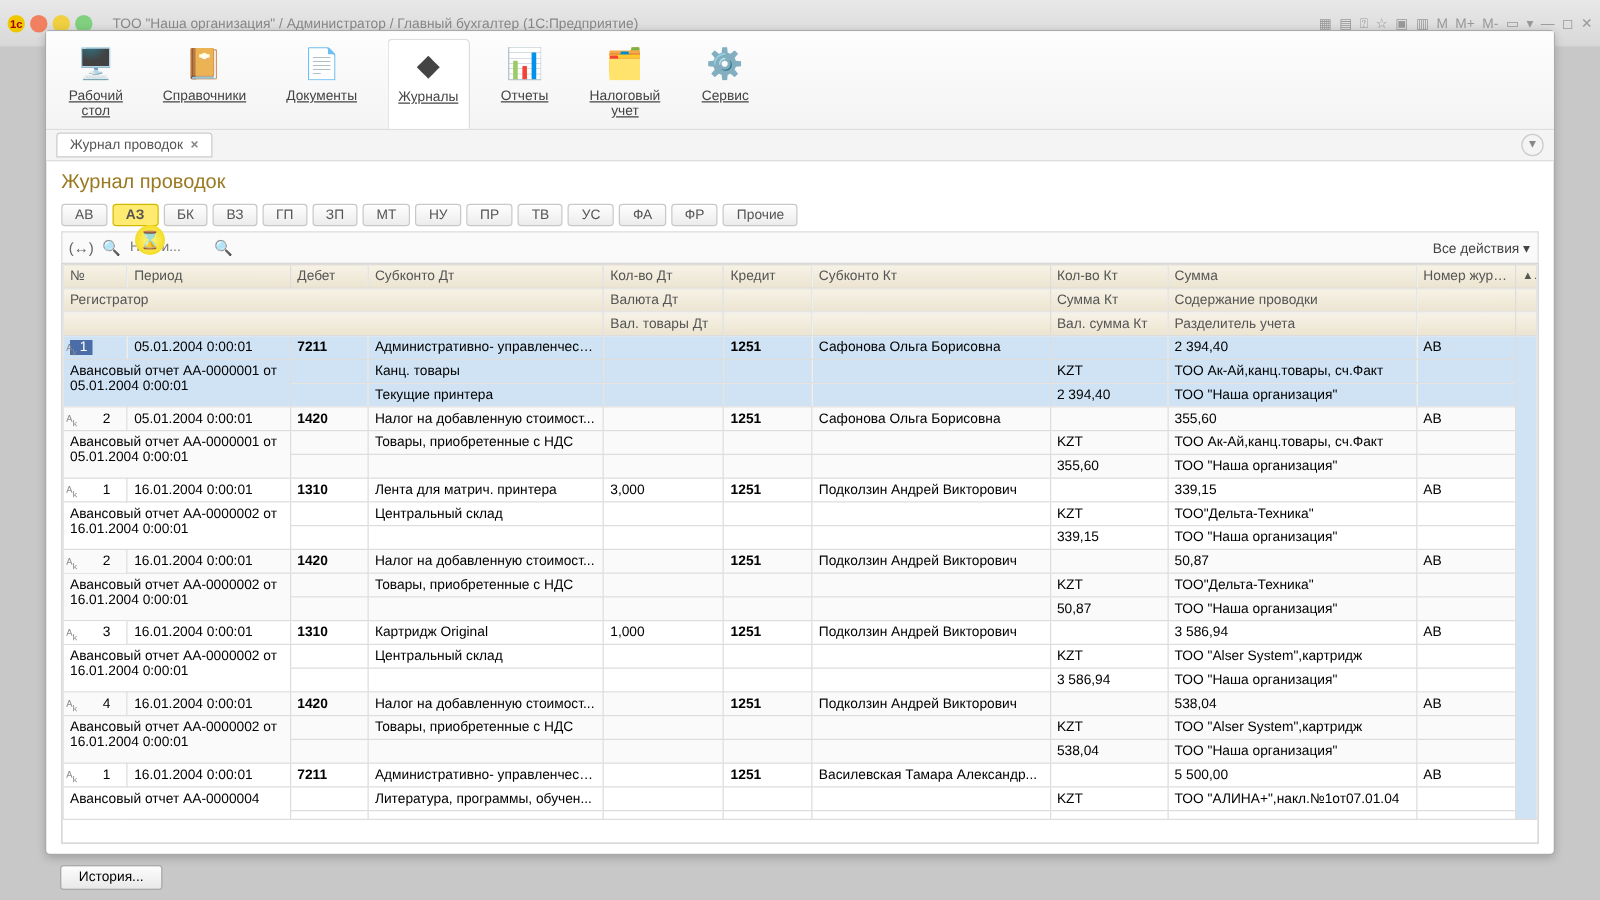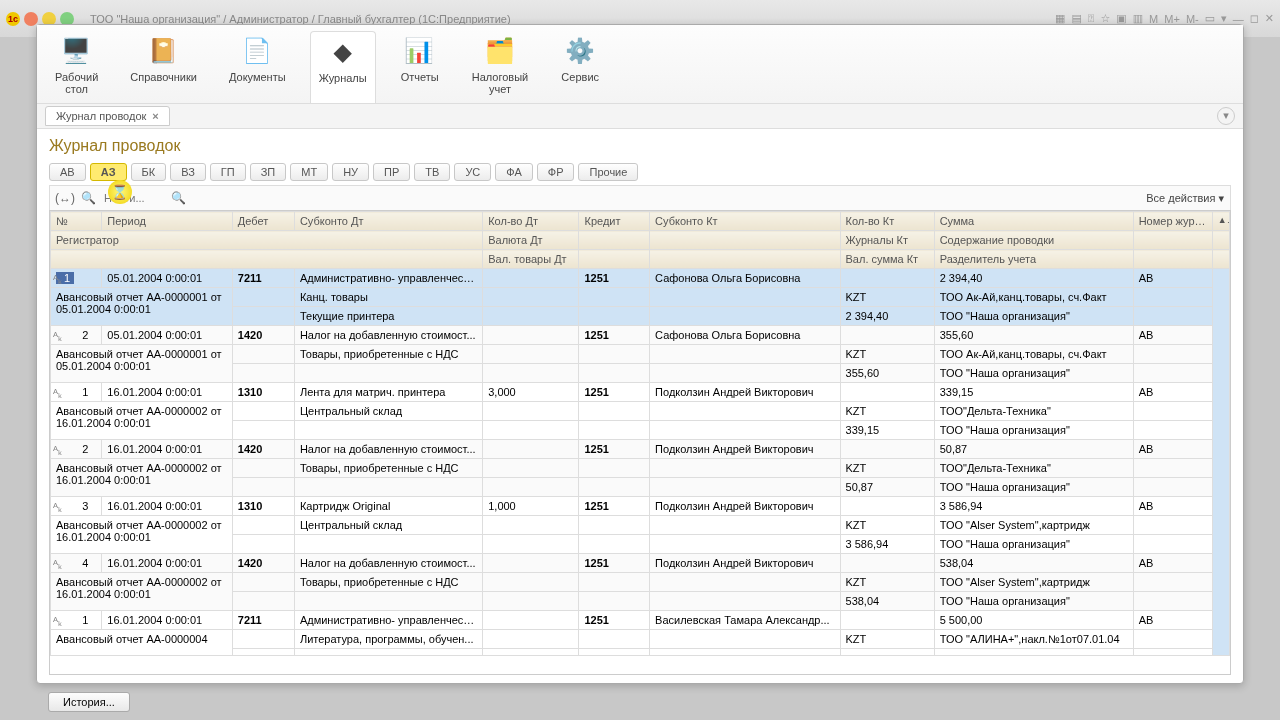--- a/index.html
+++ b/index.html
@@ -12,21 +12,21 @@
   .tb-grn { background: #80d080; }
   .tb-spacer { width: 8px; }
   .tb-title { flex: 1; color: #888; font-size: 11px; }
   .tb-right { display: flex; gap: 6px; color: #999; align-items: center; }
   .tb-btn { cursor: pointer; font-size: 11px; }
   .app { position: absolute; left: 36px; top: 24px; right: 36px; bottom: 36px; background: #fff; border: 1px solid #aaa; border-radius: 4px; display: flex; flex-direction: column; box-shadow: 0 2px 8px rgba(0,0,0,0.2); }
   .ribbon { display: flex; padding: 6px 10px 0; gap: 16px; background: linear-gradient(#fdfdfd,#f4f4f4); border-bottom: 1px solid #ddd; }
   .ribbon-item { text-align: center; padding: 4px 8px 8px; cursor: pointer; color: #444; }
   .ribbon-item.active { background: #fff; border: 1px solid #ddd; border-bottom: none; border-radius: 4px 4px 0 0; }
   .ribbon-icon { width: 40px; height: 32px; margin: 0 auto 4px; display: flex; align-items: center; justify-content: center; font-size: 24px; }
-  .ribbon-label { font-size: 11px; }
+  .ribbon-label { font-size: 11px; text-decoration: underline; }
   .tabbar { display: flex; align-items: center; background: #f4f4f4; padding: 2px 8px; border-bottom: 1px solid #ddd; }
   .tab { display: flex; align-items: center; gap: 6px; padding: 3px 10px; background: #fff; border: 1px solid #ccc; border-radius: 3px 3px 0 0; font-size: 11px; color: #555; }
   .tab-close { cursor: pointer; color: #888; font-weight: bold; }
   .tabbar-end { margin-left: auto; width: 18px; height: 18px; border: 1px solid #ccc; border-radius: 50%; text-align: center; line-height: 14px; color: #888; cursor: pointer; }
   .content { flex: 1; padding: 8px 12px; display: flex; flex-direction: column; overflow: hidden; }
   .page-title { color: #9a7a20; font-size: 16px; margin-bottom: 8px; }
   .pillbar { display: flex; gap: 4px; margin-bottom: 4px; }
   .pill { border: 1px solid #c8c8c8; background: linear-gradient(#fefefe,#ececec); padding: 2px 10px; border-radius: 3px; font-size: 11px; color: #555; cursor: pointer; }
   .pill.active { background: #ffeb70; border-color: #d4b800; font-weight: bold; }
   .toolbar { border: 1px solid #ddd; border-bottom: none; padding: 3px 6px; display: flex; align-items: center; gap: 6px; background: #fafafa; position: relative; }
@@ -171,21 +171,21 @@
               <th>Кол-во Кт</th>
               <th>Сумма</th>
               <th>Номер журнала</th>
               <th style="text-align: center; font-size: 9px;">▲</th>
             </tr>
           <tr id="hdr2">
               <th colspan="4">Регистратор</th>
               <th colspan="1">Валюта Дт</th>
               <th colspan="1"></th>
               <th colspan="1"></th>
-              <th colspan="1">Журналы Кт</th>
+              <th colspan="1">Сумма Кт</th>
               <th colspan="1">Содержание проводки</th>
               <th colspan="1"></th>
               <th></th>
             </tr>
           <tr id="hdr3">
               <th colspan="4"></th>
               <th colspan="1">Вал. товары Дт</th>
               <th colspan="1"></th>
               <th colspan="1"></th>
               <th colspan="1">Вал. сумма Кт</th>

